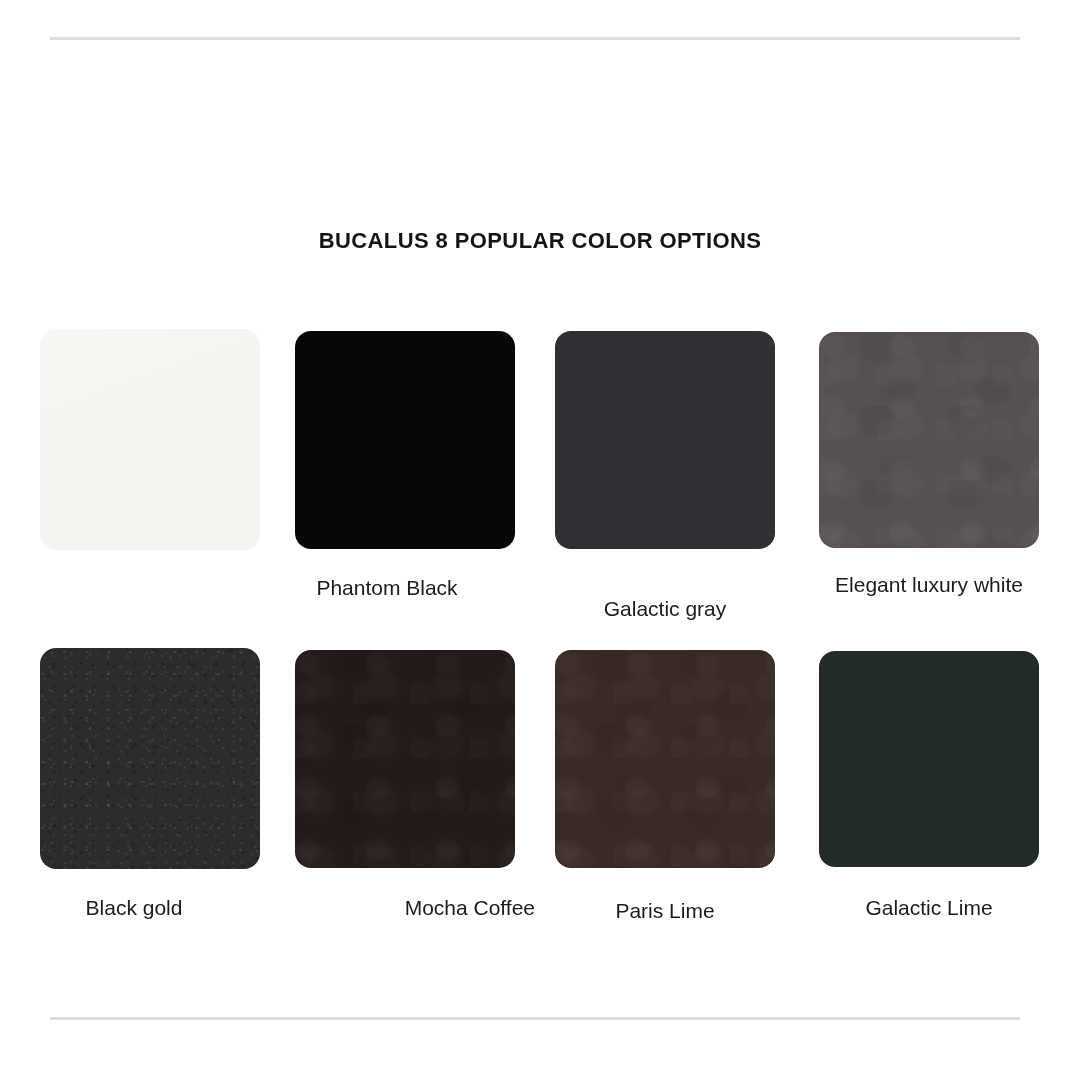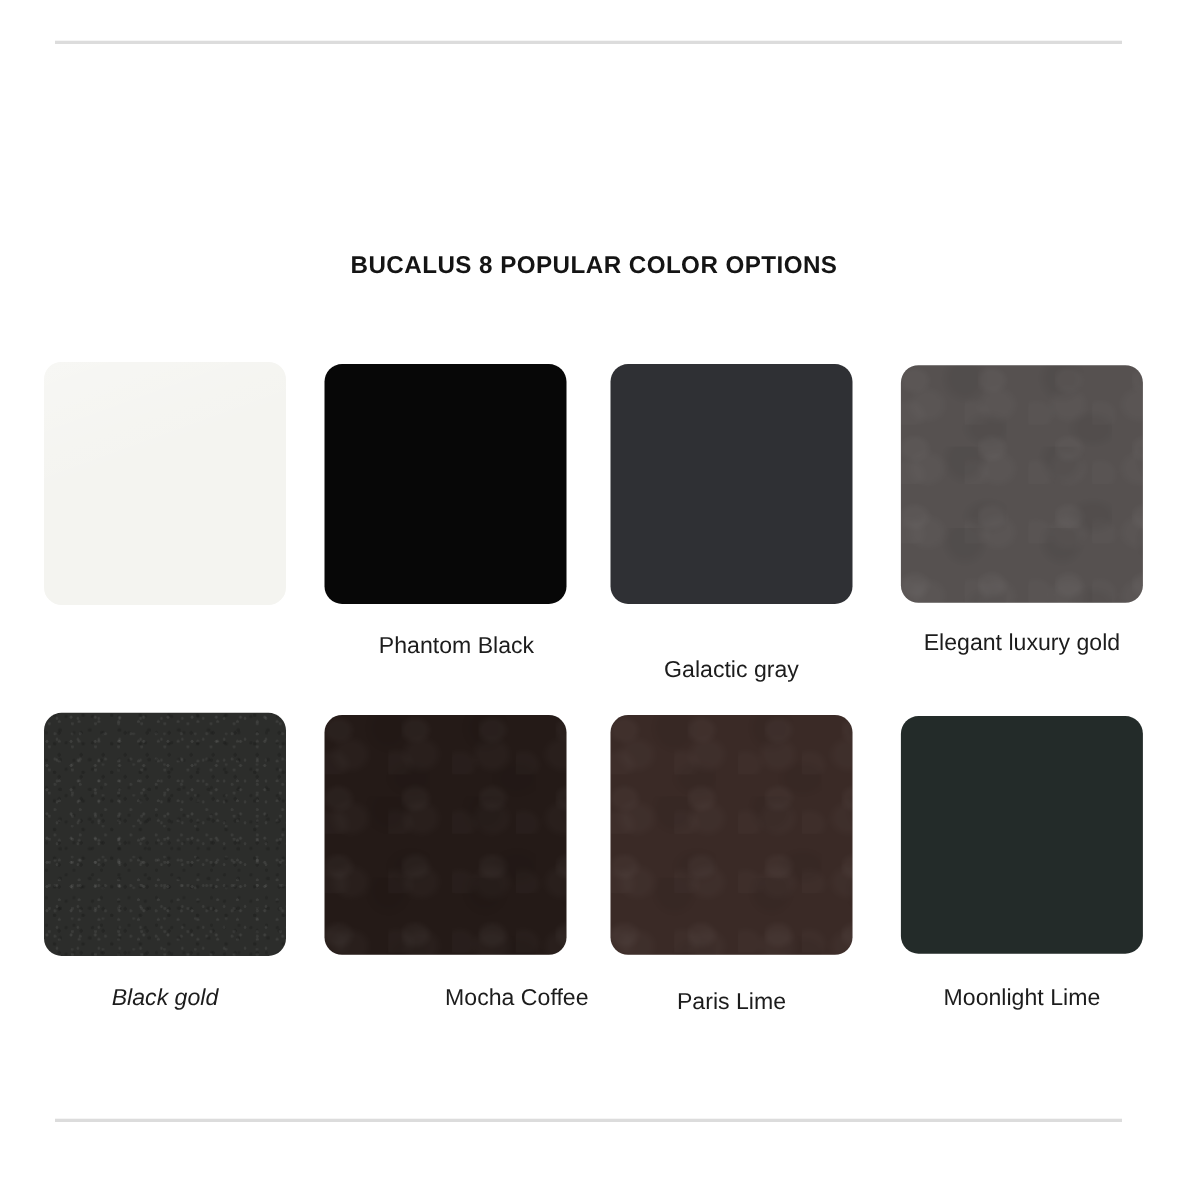--- a/index.html
+++ b/index.html
@@ -142,30 +142,30 @@
 <div class="page">
 
   <div class="rule rule-top"></div>
 
 
   <div class="subtitle">BUCALUS 8 POPULAR COLOR OPTIONS</div>
 
   <div class="grid" id="swatch-grid">
       <div class="swatch glossy" style="left: 40px; top: 329px; height: 221px; background: rgb(244, 244, 240);"></div>
       <div class="swatch" style="left: 295px; top: 331px; height: 218px; background: rgb(7, 7, 7);"></div>
-      <div class="label" style="left: 285px; top: 575px;">Phantom Black</div>
+      <div class="label" style="left: 257px; top: 575px;">Phantom Black</div>
       <div class="swatch" style="left: 555px; top: 331px; height: 218px; background: rgb(47, 48, 52);"></div>
       <div class="label" style="left: 535px; top: 596px;">Galactic gray</div>
       <div class="swatch mottled" style="left: 819px; top: 332px; height: 216px; background: rgb(86, 81, 80);"></div>
-      <div class="label" style="left: 799px; top: 572px;">Elegant luxury gold</div>
+      <div class="label" style="left: 799px; top: 572px;">Elegant luxury white</div>
       <div class="swatch textured" style="left: 40px; top: 648px; height: 221px; background: rgb(44, 45, 43);"></div>
-      <div class="label" style="left: 20px; top: 895px; font-style: italic;">Black gold</div>
+      <div class="label" style="left: 4px; top: 895px;">Black gold</div>
       <div class="swatch mottled" style="left: 295px; top: 650px; height: 218px; background: rgb(36, 26, 23);"></div>
       <div class="label" style="left: 275px; top: 895px; text-align: right;">Mocha Coffee</div>
       <div class="swatch mottled" style="left: 555px; top: 650px; height: 218px; background: rgb(58, 42, 38);"></div>
       <div class="label" style="left: 535px; top: 898px;">Paris Lime</div>
       <div class="swatch" style="left: 819px; top: 651px; height: 216px; background: rgb(35, 43, 41);"></div>
-      <div class="label" style="left: 799px; top: 895px;">Moonlight Lime</div>
+      <div class="label" style="left: 799px; top: 895px;">Galactic Lime</div>
     </div>
 
   <div class="rule rule-bottom"></div>
 
 </div>
 
 </body></html>

